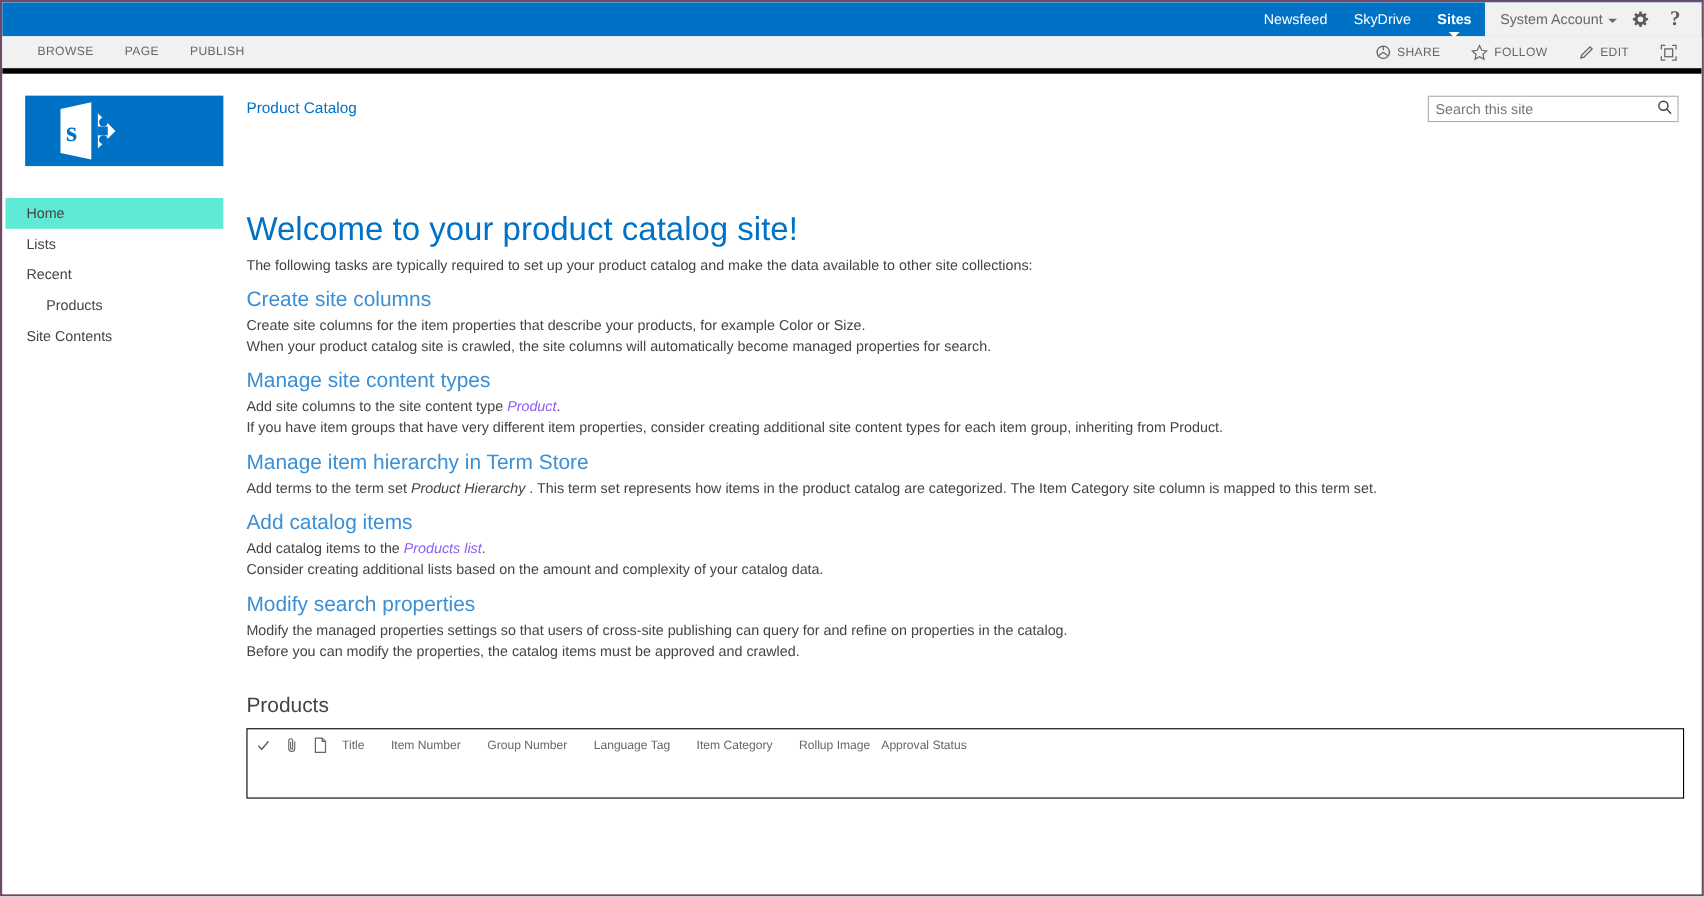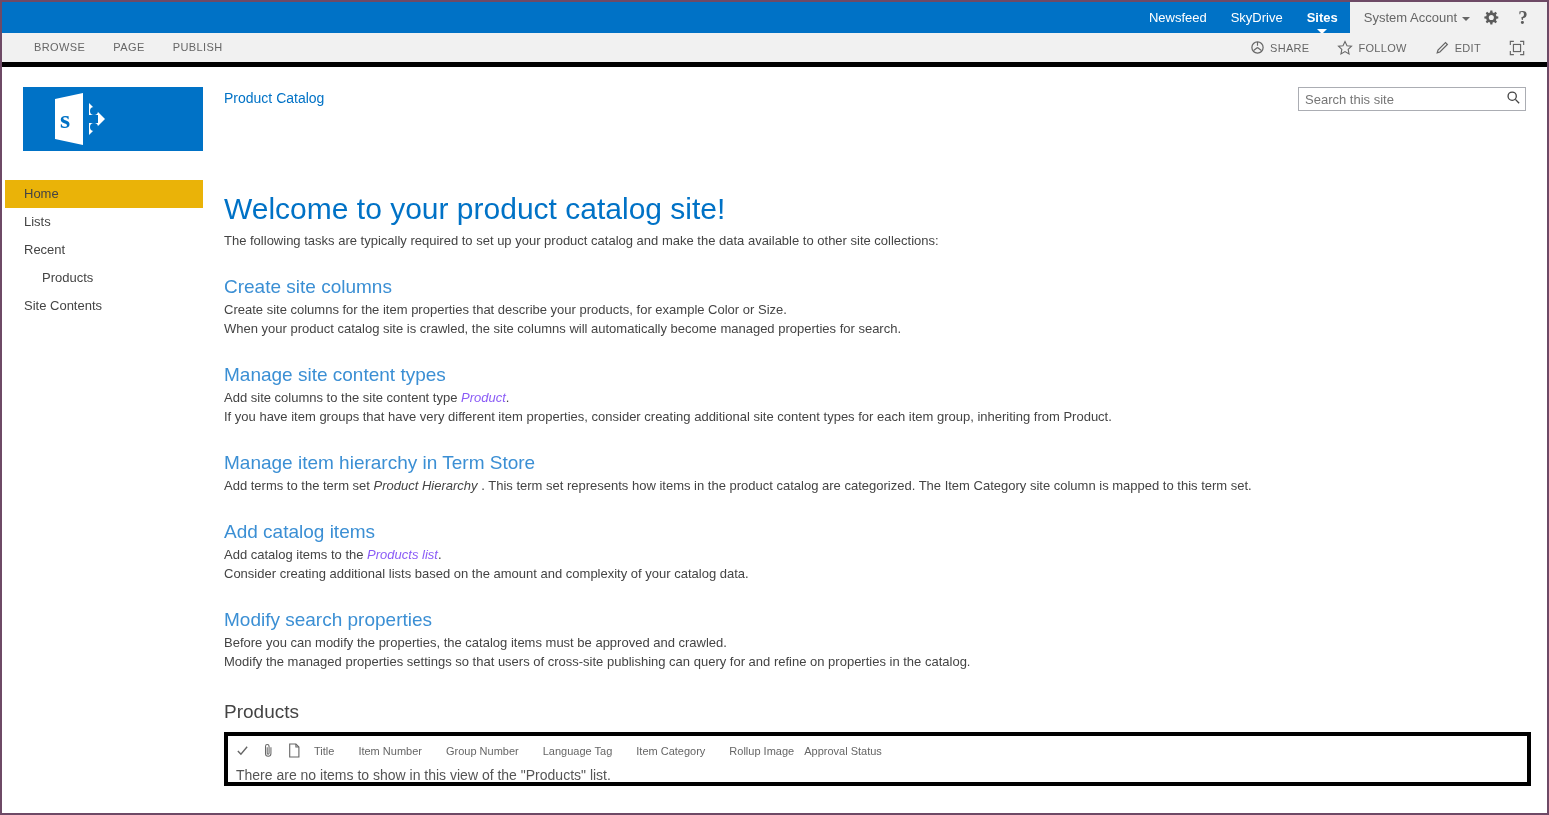--- a/index.html
+++ b/index.html
@@ -195,21 +195,21 @@
     left: 3px; top: 178px;
     width: 198px;
   }
   .nav-item {
     font-size: 13px;
     color: #444444;
     padding: 7px 0 7px 19px;
     cursor: pointer;
     line-height: 14px;
   }
-  .nav-item.sel { background: #eab308; }
+  .nav-item.sel { background: #5eead4; }
   .nav-item.child { padding-left: 37px; }
 
   
   .main {
     position: absolute;
     left: 222px; top: 188px;
     right: 16px;
   }
   h1.welcome {
     margin: 0;
@@ -218,21 +218,21 @@
     color: #0072c6;
     letter-spacing: 0;
     line-height: 38px;
   }
   p.intro {
     margin: 4px 0 0 0;
     font-size: 13px;
     color: #444444;
     line-height: 17px;
   }
-  .task { margin-top: 26px; }
+  .task { margin-top: 12px; }
   h2.task-title {
     margin: 0;
     font-size: 19px;
     font-weight: normal;
     color: #3b8fd4;
     line-height: 24px;
     cursor: pointer;
   }
   .task-line {
     font-size: 13px;
@@ -251,23 +251,23 @@
   
   .wp { margin-top: 31px; }
   h3.wp-title {
     margin: 0 0 9px 0;
     font-size: 19px;
     font-weight: normal;
     color: #444444;
     line-height: 22px;
   }
   .wp-frame {
-    border: 4px solid #000000;
+    border: 1px solid #000000;
     background: #ffffff;
-    height: 54px;
+    height: 64px;
     padding: 0;
   }
   .wp-head {
     display: flex;
     align-items: center;
     height: 29px;
     padding-left: 8px;
   }
   .col-icon {
     width: 26px;
@@ -415,22 +415,22 @@
     </div>
 
     <div class="task">
       <h2 class="task-title">Add catalog items</h2>
       <div class="task-line"><span>Add catalog items to the </span><a class="lnk">Products list</a><span>.</span></div>
       <div class="task-line">Consider creating additional lists based on the amount and complexity of your catalog data.</div>
     </div>
 
     <div class="task">
       <h2 class="task-title">Modify search properties</h2>
+      <div class="task-line"><span>Modify the managed properties settings so that users of cross-site publishing can query for and refine on properties in the catalog.</span></div>
       <div class="task-line">Before you can modify the properties, the catalog items must be approved and crawled.</div>
-      <div class="task-line"><span>Modify the managed properties settings so that users of cross-site publishing can query for and refine on properties in the catalog.</span></div>
     </div>
 
     <div class="wp">
       <h3 class="wp-title">Products</h3>
       <div class="wp-frame">
         <div class="wp-head">
           <div class="col-icon">
             <svg width="13" height="13" viewBox="0 0 14 14" fill="none" stroke="#666" stroke-width="1.5">
                 <path d="M2 7.5 L5.3 11 L12 3"></path>
               </svg>
@@ -447,18 +447,17 @@
             </svg>
           </div>
           <div class="col-h">Title</div>
           <div class="col-h">Item Number</div>
           <div class="col-h">Group Number</div>
           <div class="col-h">Language Tag</div>
           <div class="col-h">Item Category</div>
           <div class="col-h" style="padding-right:10px">Rollup Image</div>
           <div class="col-h">Approval Status</div>
         </div>
-        <div class="wp-empty">There are no items to show in this view of the "Products" list.</div>
       </div>
     </div>
   </div>
 
 </div>
 
 </body></html>

